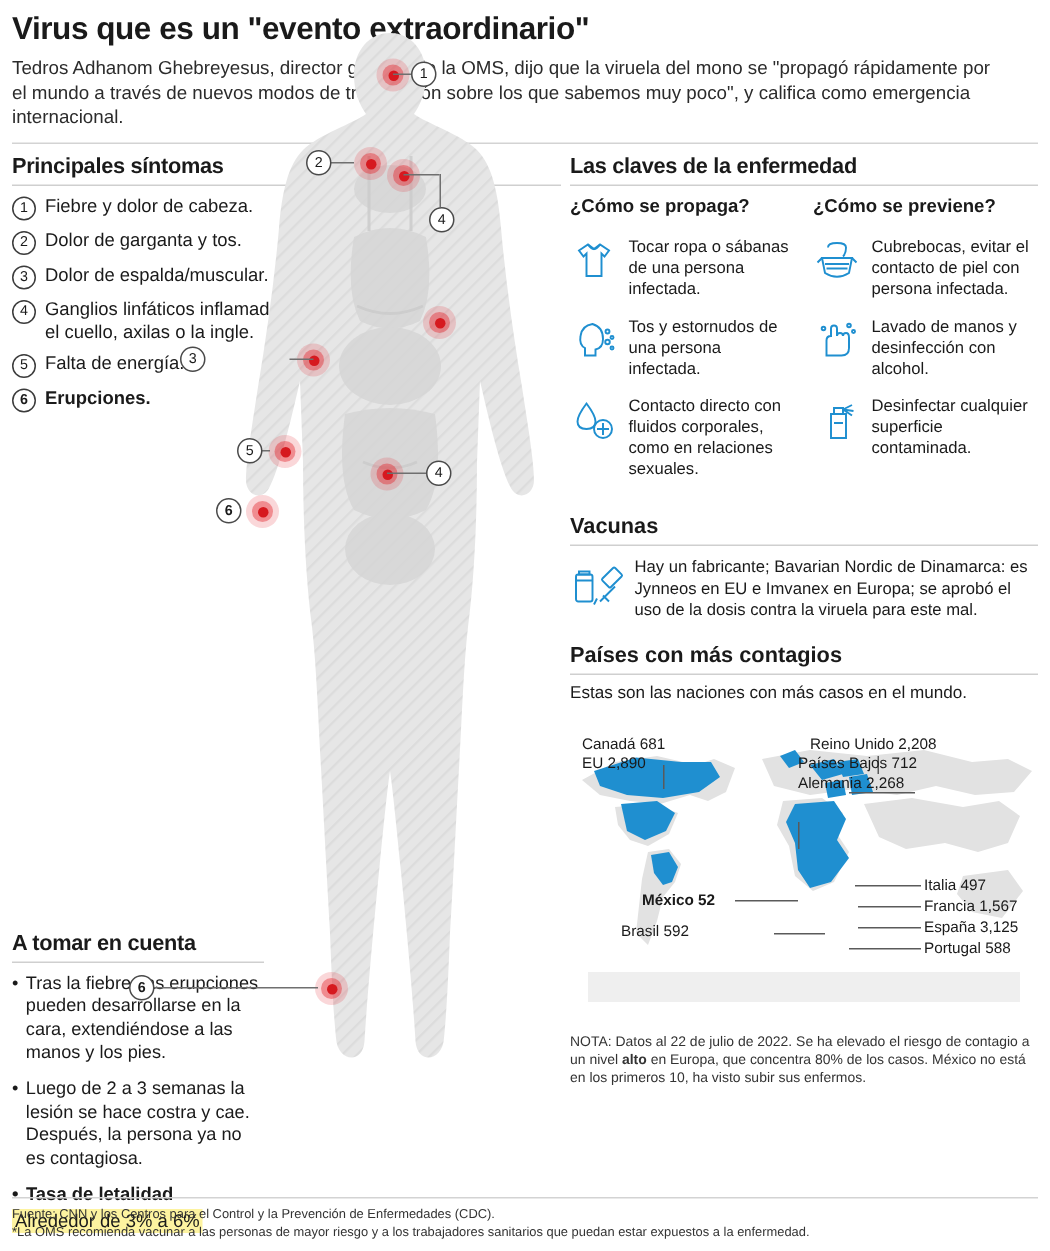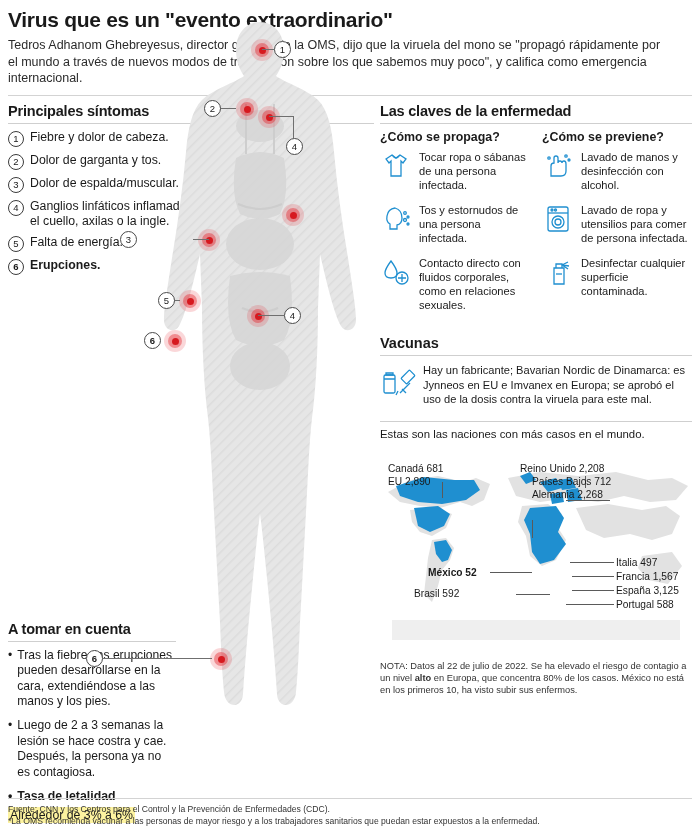--- a/index.html
+++ b/index.html
@@ -72,21 +72,21 @@
   .bullet .bdot { margin-right: 5px; }
   .lethal { font-weight: bold; font-size: 12.3px; margin-bottom: 2px; display: flex; }
   .hl {
     background: #fdf3a0; font-size: 12.3px; display: inline-block;
     padding: 1px 2px;
   }
 
   
   .two { display: flex; gap: 12px; margin-top: 2px; }
   .sub { width: 152px; }
-  .sub h3 { font-size: 12.4px; font-weight: bold; margin-bottom: 6px; }
+  .sub h3 { font-size: 12.4px; font-weight: bold; margin-bottom: 14px; }
   .item { display: flex; margin-bottom: 11px; }
   .ic { flex: 0 0 32px; height: 32px; margin-right: 7px; }
   .itxt { font-size: 11.1px; line-height: 1.27; color: #1a1a1a; }
 
   .vac-h { font-size: 14.5px; font-weight: bold; margin-top: 12px; }
   .vac-rule { height: 1px; background: #cfcfcf; margin: 4px 0 7px; }
   .vac { display: flex; }
   .vac .ic { flex: 0 0 36px; height: 36px; }
   .vac p { font-size: 11.1px; line-height: 1.3; }
 
@@ -209,46 +209,44 @@
                 <path d="M22 18 L22 26 M18 22 L26 22"></path>
               </svg>
             </span>
             <span class="itxt">Contacto directo con fluidos corporales, como en relaciones sexuales.</span>
           </div>
         </div>
 
         <div class="sub">
           <h3>¿Cómo se previene?</h3>
 
+          <div class="item">
+            <span class="ic">
+              <svg width="32" height="32" viewBox="0 0 32 32" fill="none" stroke="#1f8fd0" stroke-width="1.3">
+                <path d="M10 7 Q10 4 16 4 Q22 4 22 7 Q22 11 20 13"></path>
+                <path d="M6 14 L26 14 L24 24 Q16 29 8 24 Z"></path>
+                <path d="M6 14 L3 17 M26 14 L29 17"></path>
+                <path d="M8 18 L24 18 M9 21 L23 21"></path>
+              </svg>
+            </span>
+            <span class="itxt">Cubrebocas, evitar el contacto de piel con persona infectada.</span>
+          </div>
 
           <div class="item">
             <span class="ic">
               <svg width="32" height="32" viewBox="0 0 32 32" fill="none" stroke="#1f8fd0" stroke-width="1.3">
                 <path d="M9 26 L9 16 Q9 13 12 13 L12 8 Q12 6 14 6 Q16 6 16 8 L16 13 Q16 11 18 11 Q20 11 20 13 Q20 11 22 11 Q24 11 24 14 L24 21 Q24 26 19 26 Z"></path>
                 <circle cx="7" cy="8" r="1.2"></circle>
                   <circle cx="24" cy="6" r="1.2"></circle>
                   <circle cx="27" cy="10" r="1"></circle>
               </svg>
             </span>
             <span class="itxt">Lavado de manos y desinfección con alcohol.</span>
           </div>
 
-          <div class="item">
-            <span class="ic">
-              <svg width="32" height="32" viewBox="0 0 32 32" fill="none" stroke="#1f8fd0" stroke-width="1.3">
-                <rect x="6" y="4" width="20" height="24" rx="2"></rect>
-                <path d="M6 10 L26 10"></path>
-                <circle cx="16" cy="19" r="6"></circle>
-                <circle cx="16" cy="19" r="3"></circle>
-                <circle cx="10" cy="7" r="1"></circle>
-                  <circle cx="13.5" cy="7" r="1"></circle>
-              </svg>
-            </span>
-            <span class="itxt">Lavado de ropa y utensilios para comer de persona infectada.</span>
-          </div>
 
           <div class="item">
             <span class="ic">
               <svg width="32" height="32" viewBox="0 0 32 32" fill="none" stroke="#1f8fd0" stroke-width="1.3">
                 <path d="M12 12 L22 12 L22 28 L12 28 Z"></path>
                 <path d="M14 12 L14 8 L20 8 L20 12"></path>
                 <path d="M20 9 L26 6 M20 9 L27 10 M20 9 L26 13"></path>
                 <path d="M14 18 L20 18"></path>
               </svg>
             </span>
@@ -265,20 +263,21 @@
             <rect x="4" y="12" width="11" height="18" rx="1.5"></rect>
             <path d="M4 16 L15 16 M6 10 L13 10 L13 12 L6 12 Z"></path>
             <path d="M20 30 L30 20 M22 26 L26 30 M18 28 L16 32"></path>
             <rect x="24" y="8" width="8" height="12" rx="1" transform="rotate(45 28 14)"></rect>
           </svg>
         </span>
         <p>Hay un fabricante; Bavarian Nordic de Dinamarca: es Jynneos en EU e Imvanex en Europa; se aprobó el uso de la dosis contra la viruela para este mal.</p>
       </div>
 
       <div class="map-block">
+        <div class="map-h">Países con más contagios</div>
         <div class="hdr-rule"></div>
         <div class="map-sub">Estas son las naciones con más casos en el mundo.</div>
 
         <div class="map-wrap">
           <svg width="318" height="212" viewBox="0 0 318 212">
 
             <g fill="#e2e2e2">
               <path d="M8 48 L30 36 L58 32 L84 38 L96 34 L110 40 L104 56 L92 62 L80 58 L60 64 L40 62 L20 58 Z"></path>
               <path d="M30 66 L55 64 L72 70 L66 84 L52 92 L40 88 L32 78 Z"></path>
               <path d="M52 96 L66 94 L74 104 L70 116 L62 126 L58 142 L52 158 L44 150 L46 132 L48 114 Z"></path>
@@ -308,21 +307,21 @@
           <div class="lline" style="left:152px; top:76px; width:1px; height:18px;"></div>
           <div class="lline" style="left:110px; top:128px; width:42px; height:1px;"></div>
           <div class="lline" style="left:136px; top:150px; width:34px; height:1px;"></div>
           <div class="lline" style="left:190px; top:118px; width:44px; height:1px;"></div>
           <div class="lline" style="left:192px; top:132px; width:42px; height:1px;"></div>
           <div class="lline" style="left:192px; top:146px; width:42px; height:1px;"></div>
           <div class="lline" style="left:186px; top:160px; width:48px; height:1px;"></div>
 
           <div class="lbl" style="left:8px;  top:18px;">Canadá 681</div>
           <div class="lbl" style="left:8px;  top:31px;">EU 2,890</div>
-          <div class="lbl" style="left:140px;top:18px;text-align:right;">Reino Unido 2,208</div>
+          <div class="lbl" style="left:160px;top:18px;text-align:right;">Reino Unido 2,208</div>
           <div class="lbl" style="left:152px;top:31px;">Países Bajos 712</div>
           <div class="lbl" style="left:152px;top:44px;">Alemania 2,268</div>
           <div class="lbl b" style="left:34px; top:122px;">México 52</div>
           <div class="lbl" style="left:34px; top:143px;">Brasil 592</div>
           <div class="lbl" style="left:236px;top:112px;">Italia 497</div>
           <div class="lbl" style="left:236px;top:126px;">Francia 1,567</div>
           <div class="lbl" style="left:236px;top:140px;">España 3,125</div>
           <div class="lbl" style="left:236px;top:154px;">Portugal 588</div>
         </div>
 

